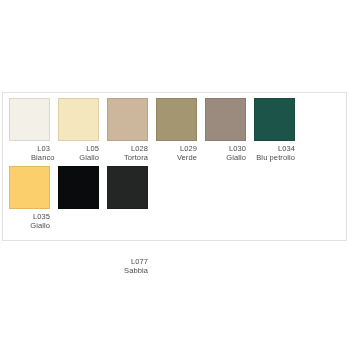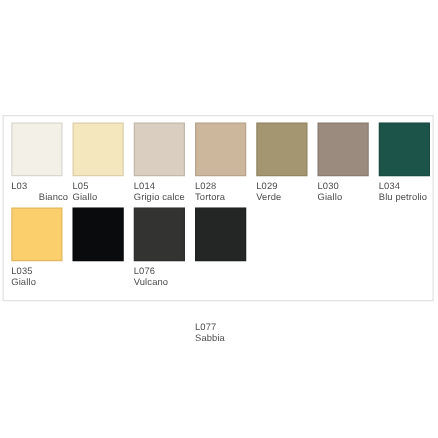--- a/index.html
+++ b/index.html
@@ -19,20 +19,21 @@
   #palette-panel {
     position: absolute;
     left: 2px;
     top: 92px;
     width: 345px;
     height: 149px;
     box-sizing: border-box;
     border: 1px solid #e2e2e2;
     background: #ffffff;
     padding: 5px 0 0 0;
+    text-align: right;
   }
 
   .swatch-row {
     display: flex;
     flex-direction: row;
     align-items: flex-start;
     margin: 0 0 0 6px;
   }
   .swatch-row.row-2 {
     margin-top: 4px;
@@ -85,27 +86,20 @@
       </div>
     </div>
     <div class="swatch-cell">
       <div class="swatch-chip" style="background-color: rgb(245, 231, 189);"></div>
       <div class="swatch-labels">
         <span class="swatch-code" style="color: rgb(75, 75, 75);">L05</span>
         <span class="swatch-name" style="color: rgb(75, 75, 75);">Giallo</span>
       </div>
     </div>
     <div class="swatch-cell">
-      <div class="swatch-chip" style="background-color: rgb(217, 206, 192);"></div>
-      <div class="swatch-labels">
-        <span class="swatch-code" style="color: rgb(75, 75, 75);">L014</span>
-        <span class="swatch-name" style="color: rgb(75, 75, 75);">Grigio calce</span>
-      </div>
-    </div>
-    <div class="swatch-cell">
       <div class="swatch-chip" style="background-color: rgb(204, 183, 156);"></div>
       <div class="swatch-labels">
         <span class="swatch-code" style="color: rgb(75, 75, 75);">L028</span>
         <span class="swatch-name" style="color: rgb(75, 75, 75);">Tortora</span>
       </div>
     </div>
     <div class="swatch-cell">
       <div class="swatch-chip" style="background-color: rgb(163, 150, 112);"></div>
       <div class="swatch-labels">
         <span class="swatch-code" style="color: rgb(75, 75, 75);">L029</span>
@@ -133,27 +127,20 @@
       <div class="swatch-chip" style="background-color: rgb(252, 207, 109);"></div>
       <div class="swatch-labels">
         <span class="swatch-code" style="color: rgb(75, 75, 75);">L035</span>
         <span class="swatch-name" style="color: rgb(75, 75, 75);">Giallo</span>
       </div>
     </div>
     <div class="swatch-cell">
       <div class="swatch-chip" style="background-color: rgb(10, 11, 13);"></div>
     </div>
     <div class="swatch-cell">
-      <div class="swatch-chip" style="background-color: rgb(51, 51, 50);"></div>
-      <div class="swatch-labels">
-        <span class="swatch-code" style="color: rgb(75, 75, 75);">L076</span>
-        <span class="swatch-name" style="color: rgb(75, 75, 75);">Vulcano</span>
-      </div>
-    </div>
-    <div class="swatch-cell">
       <div class="swatch-chip" style="background-color: rgb(35, 38, 37);"></div>
       <div class="swatch-labels">
         <span class="swatch-code" style="color: rgb(75, 75, 75); margin-top: 45px;">L077</span>
         <span class="swatch-name" style="color: rgb(75, 75, 75);">Sabbia</span>
       </div>
     </div>
   </div>
 
 </div>
 

